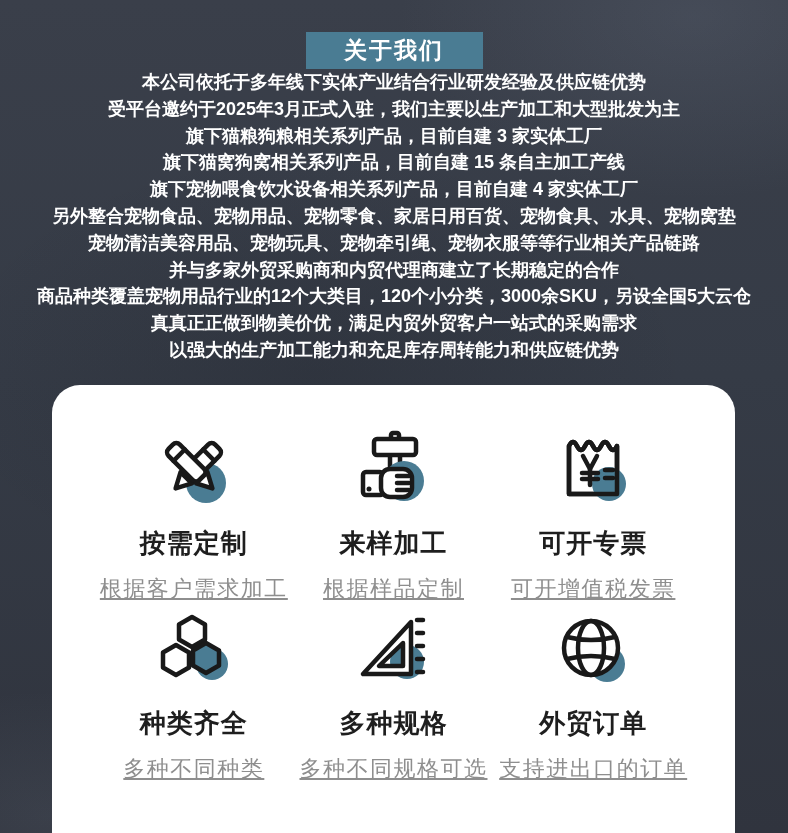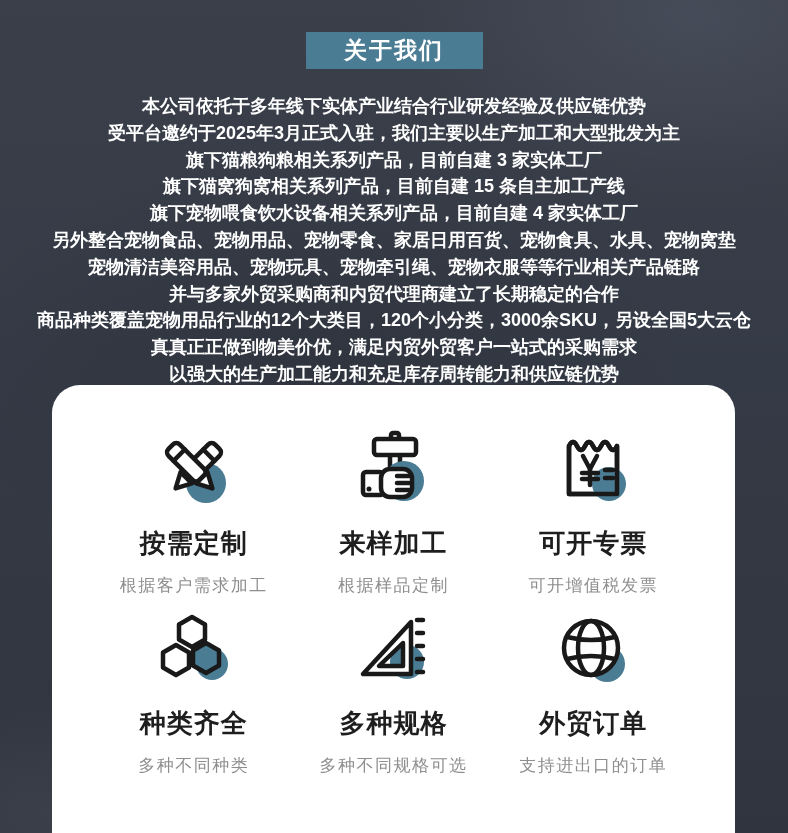--- a/index.html
+++ b/index.html
@@ -17,21 +17,21 @@
   .hero { padding-top: 32px; }
   .title-box {
     width: 177px; height: 37px;
     margin: 0 auto;
     background: #4a7c93;
     display: flex; align-items: center; justify-content: center;
   }
   .title-box span {
     color: #ffffff; font-size: 23px; font-weight: bold; letter-spacing: 2px;
   }
-  .about-lines { margin-top: 24px; text-align: center; }
+  .about-lines { margin-top: 0; text-align: center; }
   .about-line {
     color: #ffffff;
     font-size: 18px;
     font-weight: bold;
     line-height: 26.8px;
     white-space: nowrap;
   }
   .card {
     position: absolute;
     left: 52px; top: 385px;
@@ -46,21 +46,21 @@
     row-gap: 22px;
     padding: 45px 42px 0 42px;
   }
   .cell { display: flex; flex-direction: column; align-items: center; }
   .icon-wrap { width: 80px; height: 80px; margin-bottom: 16px; }
   .f-title {
     font-size: 26px; font-weight: bold; color: #1e1e1e;
     letter-spacing: 1px; margin-bottom: 13px; white-space: nowrap;
   }
   .f-sub {
-    font-size: 17px; color: #8e8e8e; letter-spacing: 1.5px; white-space: nowrap;
+    font-size: 22px; color: #8e8e8e; letter-spacing: 1.5px; white-space: nowrap; text-decoration: underline;
   }
   svg { display: block; }
 </style>
 </head>
 <body>
 
 <div class="hero">
   <div class="title-box">
     <span>关于我们</span>
   </div>

